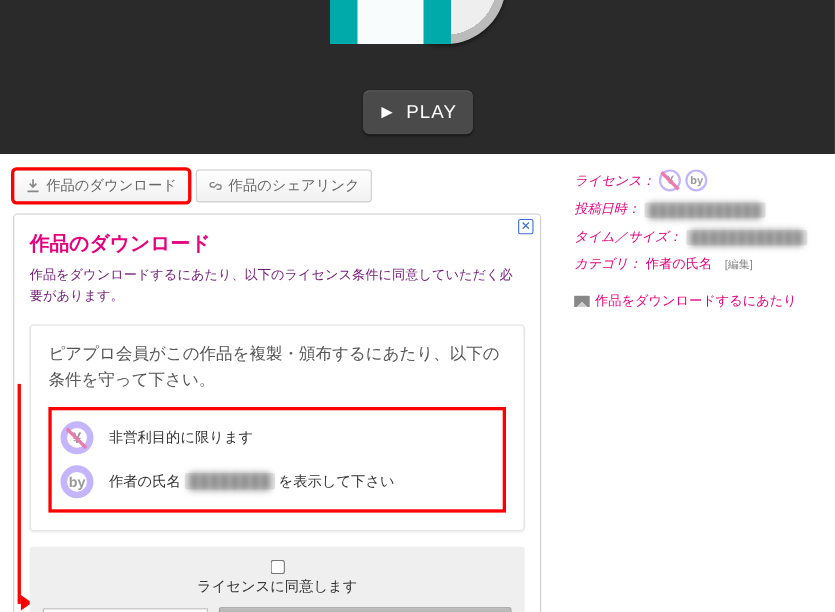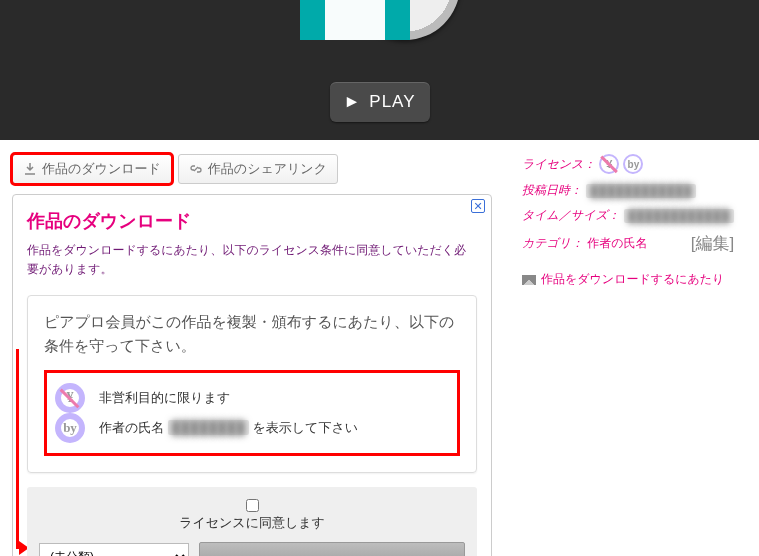--- a/index.html
+++ b/index.html
@@ -24,38 +24,38 @@
 
   .panel { border:1px solid #ccc; border-radius:4px; position:relative; padding:14px 14px 16px 14px; }
   .close-x { position:absolute; right:6px; top:4px; width:14px; height:14px; border:1px solid #3a6fd8; color:#3a6fd8; font-size:11px; line-height:12px; text-align:center; cursor:pointer; border-radius:2px;}
   .panel h2 { color:#e6007e; font-size:18px; font-weight:bold; margin-bottom:8px;}
   .panel p.lead { color:#701a75; font-size:12px; line-height:1.6; margin-bottom:16px;}
 
   .inner-box { border:1px solid #ddd; border-radius:4px; padding:14px 16px 16px 16px; margin-bottom:14px; box-shadow:0 1px 2px rgba(0,0,0,.06);}
   .inner-box h3 { color:#e6007e; font-size:15px; font-weight:bold; margin-bottom:6px; display:flex; align-items:center; gap:4px;}
   .qmark { display:inline-flex; width:13px; height:13px; border:1px solid #3a6fd8; color:#3a6fd8; font-size:10px; align-items:center; justify-content:center; border-radius:2px;}
   .inner-box p.sub { color:#555; font-size:15px; line-height:1.6; margin-bottom:12px;}
-  .conds { border:3px solid red; padding:10px 8px; display:flex; flex-direction:column; font-family:Liberation Serif, serif;}
+  .conds { border:3px solid red; padding:10px 8px; display:flex; flex-direction:column; gap:10px;}
   .cond-row { display:flex; align-items:center; gap:14px; color:#333;}
   .lic-badge { width:30px; height:30px; border:6px solid #c4b5fd; border-radius:50%; display:flex; align-items:center; justify-content:center; position:relative; font-weight:bold; font-size:14px;}
   .lic-badge.yen { color:#999;}
   .lic-badge.yen::after{ content:""; position:absolute; width:140%; height:3px; background:#ed7aac; transform:rotate(45deg);}
   .lic-badge.by { color:#999; font-size:13px; }
   .blur { background:#e5e5e5; color:transparent; border-radius:2px; padding:0 4px; text-shadow:0 0 6px rgba(120,120,120,.8);}
 
   .footer-row { background:#efefef; border-radius:3px; padding:12px 12px; display:flex; flex-direction:column; gap:10px;}
   .agree-line { display:flex; align-items:center; gap:2px; font-size:13px; color:#333;flex-direction:column;}
   .controls { display:flex; gap:10px; align-items:center;}
   .sel { height:28px; border:1px solid #bbb; background:#fff; font-size:12px; padding:0 6px; min-width:150px;}
   .dl-btn { flex:1; height:30px; border:1px solid #999; background:linear-gradient(#bdbdbd,#9a9a9a); color:#fff; font-size:12px; display:flex; align-items:center; justify-content:center; gap:6px; cursor:pointer; border-radius:2px;}
 
   .meta-line { margin-bottom:8px; color:#555; display:flex; align-items:center; gap:4px; flex-wrap:wrap;}
   .meta-line .lbl { color:#e6007e;font-style:italic; }
   .meta-line a { color:#e6007e; text-decoration:none;}
-  .edit { color:#888; font-size:17px;margin-left:32px;}
+  .edit { color:#888; font-size:10px;}
   .info-link { color:#2a6cd2; text-decoration:none; display:inline-flex; align-items:center; gap:5px;}
   .mail-icon { display:inline-block; width:14px; height:10px; background:linear-gradient(135deg,#888 0 50%, transparent 50%),linear-gradient(-135deg,#888 0 50%, transparent 50%), #ccc; }
 
   .hl-box { position:relative; }
   .arrow { position:absolute; left:-2px; top:195px; width:30px; height:210px; pointer-events:none;}
   .arrow::before{ content:""; position:absolute; left:6px; top:0; width:3px; height:200px; background:red;}
   .arrow::after{ content:""; position:absolute; left:3px; bottom:4px; width:0; height:0; border-left:10px solid red; border-top:7px solid transparent; border-bottom:7px solid transparent; transform:translateX(6px);}
 </style>
 </head>
 <body>

